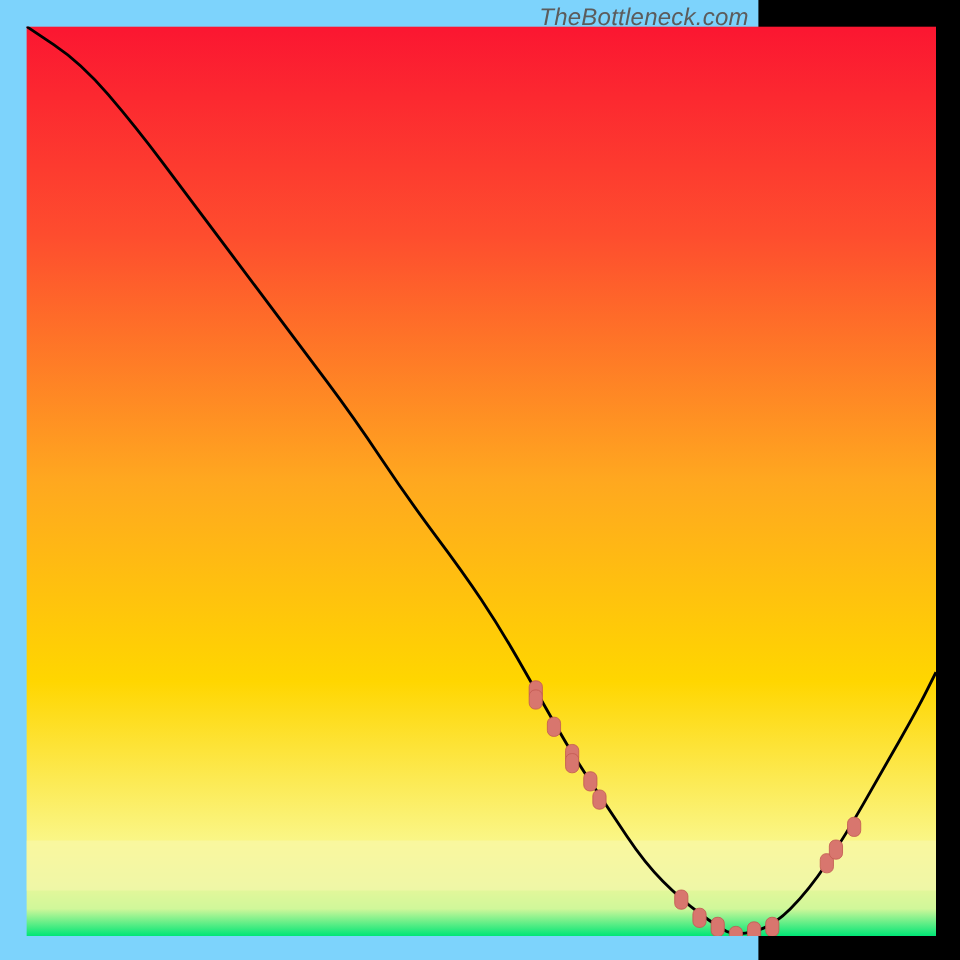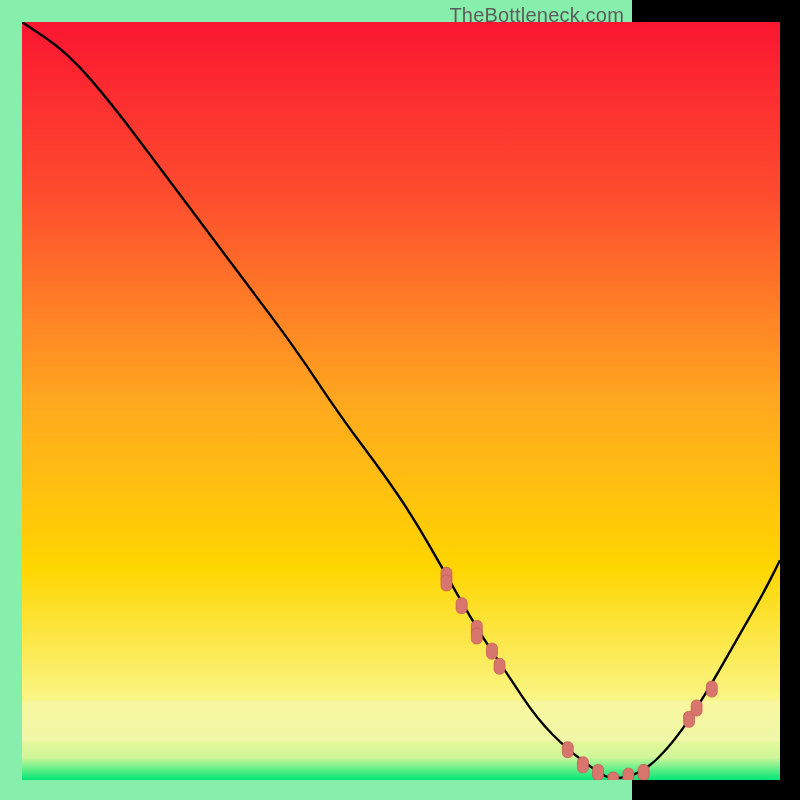--- a/index.html
+++ b/index.html
@@ -1,17 +1,17 @@
 <!DOCTYPE html>
 <html><head>
 <meta charset="utf-8">
 <style>
   * { margin: 0; padding: 0; box-sizing: border-box; }
   html, body { width: 800px; height: 800px; background: #000; font-family: Arial, sans-serif; }
-  .frame { position: relative; width: 632px; height: 800px; background: #86efac; }
+  .frame { position: relative; width: 632px; height: 800px; background: #7dd3fc; font-style: italic; }
   .watermark { position: absolute; top: 4px; right: 8px; color: #5c5c5c; font-size: 20px; font-weight: 500; letter-spacing: 0.2px; z-index: 3; }
   .plot { position: absolute; left: 22px; top: 22px; width: 758px; height: 758px; }
   .plot svg { display: block; width: 100%; height: 100%; }
 </style>
 </head>
 <body>
 
 <div class="frame">
   <div class="watermark">TheBottleneck.com</div>
   <div class="plot">

